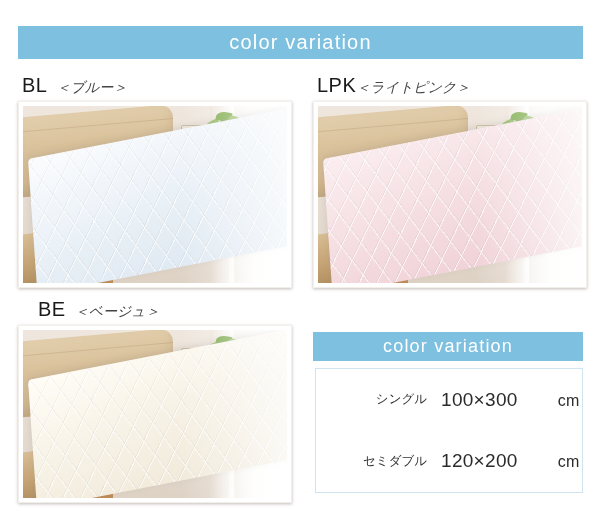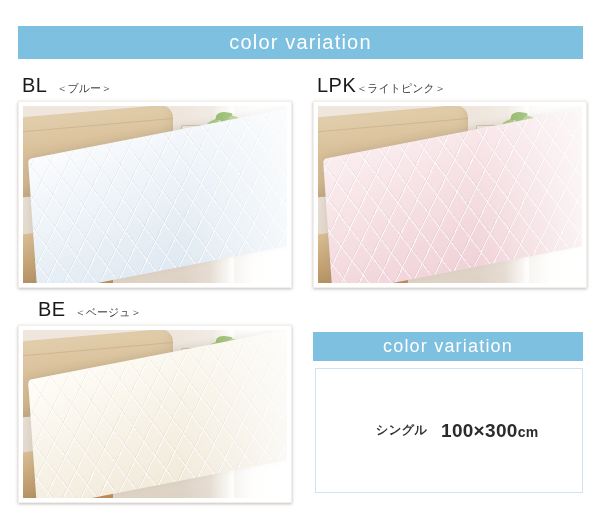--- a/index.html
+++ b/index.html
@@ -50,23 +50,24 @@
     position: absolute;
     white-space: nowrap;
     color: #1a1a1a;
   }
   .color-label .code {
     font-size: 20px;
     letter-spacing: 0.5px;
     vertical-align: baseline;
   }
   .color-label .jp {
-    font-size: 11px;
+    font-size: 14px;
     color: #444444;
     vertical-align: baseline;
+    font-style: italic;
   }
   .color-label .jp.spaced {
     margin-left: 9px;
   }
   #label-bl { left: 22px; top: 74px; }
   #label-lpk { left: 317px; top: 74px; }
   #label-be { left: 38px; top: 298px; }
 
   
   .photo {
@@ -270,38 +271,37 @@
     background: #ffffff;
   }
   #size-table {
     width: 100%;
     height: 100%;
     border-collapse: collapse;
   }
   #size-table td {
     padding: 0;
     vertical-align: middle;
-    font-weight: bold;
   }
   .size-name {
     width: 47%;
     text-align: right;
     padding-right: 14px !important;
     font-size: 12.5px;
     color: #333333;
     white-space: nowrap;
   }
   .size-dim {
     text-align: left;
     font-size: 19px;
     color: #2b2b2b;
     letter-spacing: 0.3px;
     white-space: nowrap;
   }
-  .size-dim .unit { font-size: 14px; }
+  .size-dim .unit { font-size: 16px; margin-left: 40px; }
 </style>
 </head>
 <body>
 
 <div class="banner" id="banner-color">
   <span>color variation</span>
 </div>
 
 <div class="color-label" id="label-bl">
   <span class="code">BL</span><span class="jp spaced">＜ブルー＞</span>
@@ -400,15 +400,19 @@
   <span>color variation</span>
 </div>
 
 <div id="size-box">
   <table id="size-table">
     <tbody>
       <tr>
         <td class="size-name">シングル</td>
         <td class="size-dim"><span>100×300</span><span class="unit">cm</span></td>
       </tr>
+      <tr>
+        <td class="size-name">セミダブル</td>
+        <td class="size-dim"><span>120×200</span><span class="unit">cm</span></td>
+      </tr>
     </tbody>
   </table>
 </div>
 
 </body></html>

